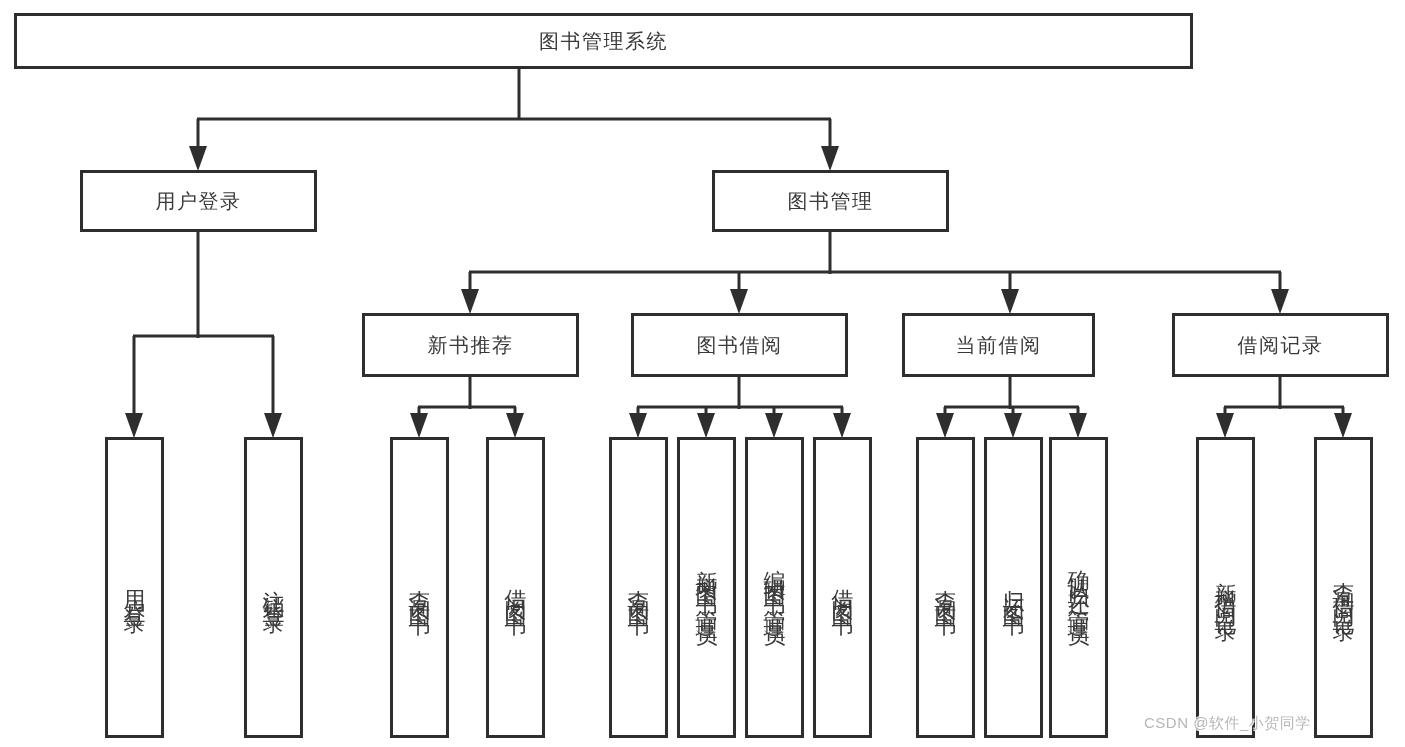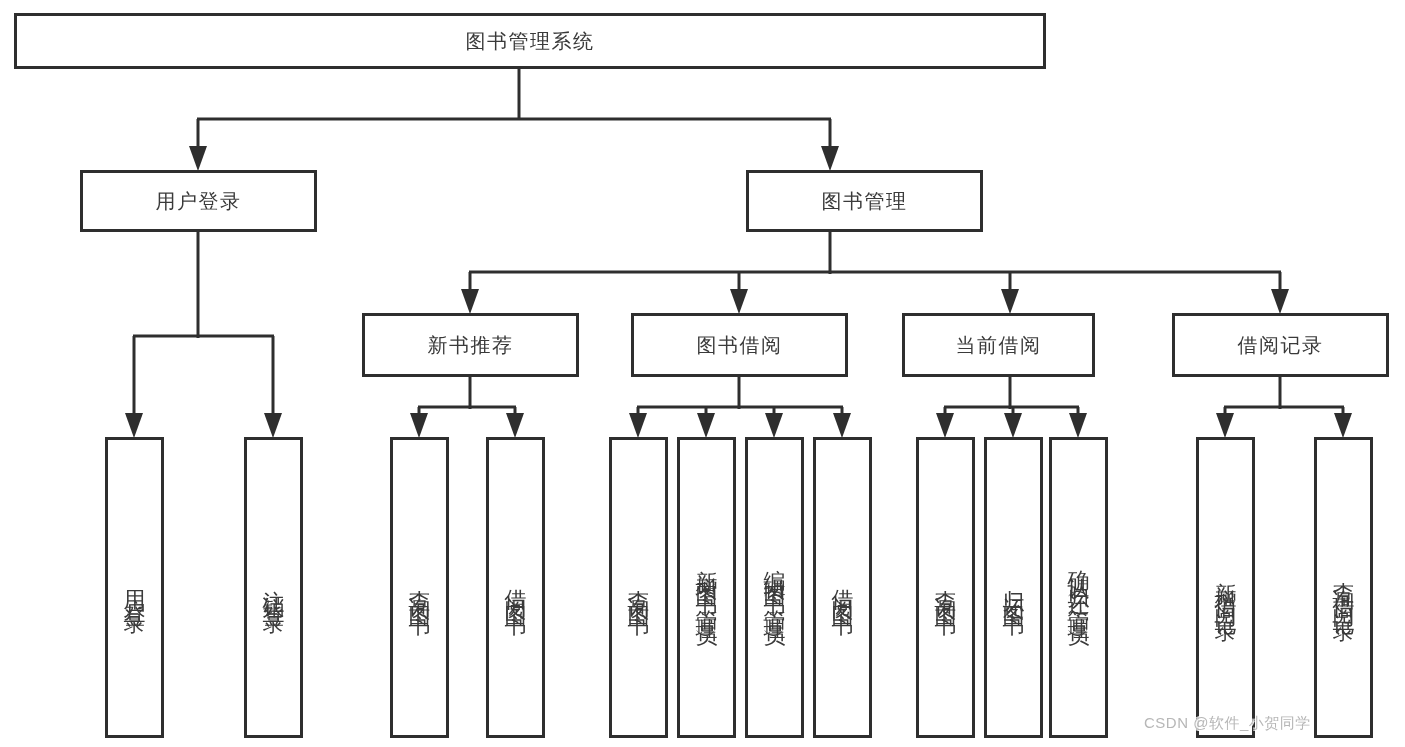--- a/index.html
+++ b/index.html
@@ -104,28 +104,28 @@
     <polygon points="697,413 715,413 706,438"></polygon>
     <polygon points="765,413 783,413 774,438"></polygon>
     <polygon points="833,413 851,413 842,438"></polygon>
     <polygon points="936,413 954,413 945,438"></polygon>
     <polygon points="1004,413 1022,413 1013,438"></polygon>
     <polygon points="1069,413 1087,413 1078,438"></polygon>
     <polygon points="1216,413 1234,413 1225,438"></polygon>
     <polygon points="1334,413 1352,413 1343,438"></polygon>
   </svg>
 
-  <div class="node hnode" style="left:14px;top:13px;width:1032px;height:56px;">
+  <div class="node hnode" style="left:14px;top:13px;width:1179px;height:56px;">
     <span>图书管理系统</span>
   </div>
 
   <div class="node hnode" style="left:80px;top:170px;width:237px;height:62px;">
     <span>用户登录</span>
   </div>
-  <div class="node hnode" style="left:712px;top:170px;width:237px;height:62px;margin-left:34px;">
+  <div class="node hnode" style="left:712px;top:170px;width:237px;height:62px;">
     <span>图书管理</span>
   </div>
 
   <div class="node hnode" style="left:362px;top:313px;width:217px;height:64px;text-align:right;">
     <span>新书推荐</span>
   </div>
   <div class="node hnode" style="left:631px;top:313px;width:217px;height:64px;align-items:center;">
     <span>图书借阅</span>
   </div>
   <div class="node hnode" style="left:902px;top:313px;width:193px;height:64px;">

